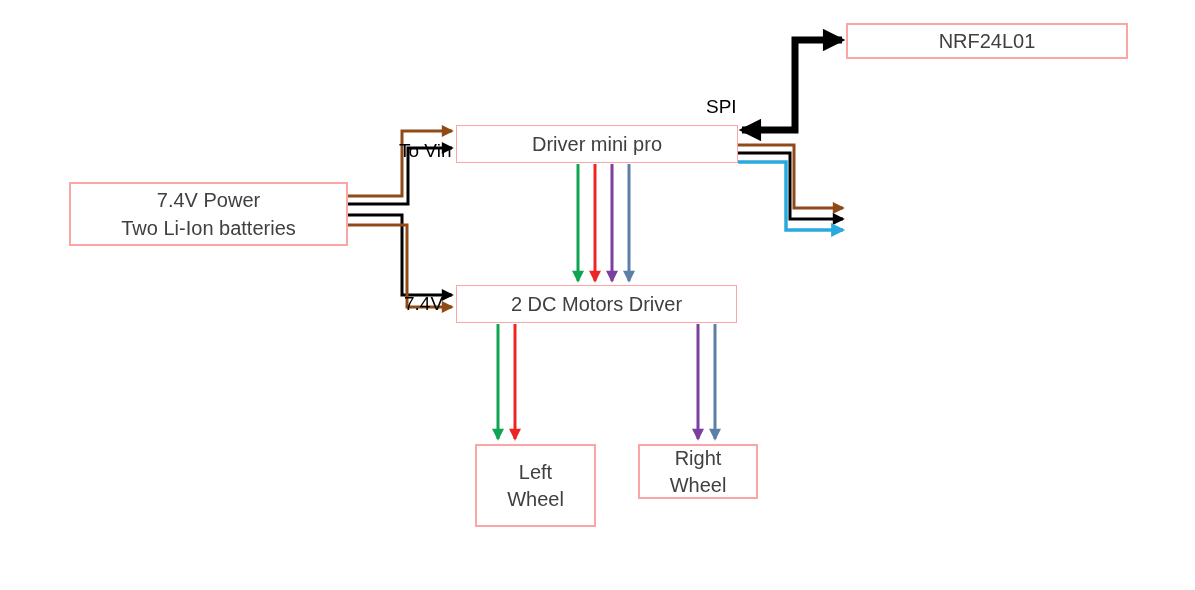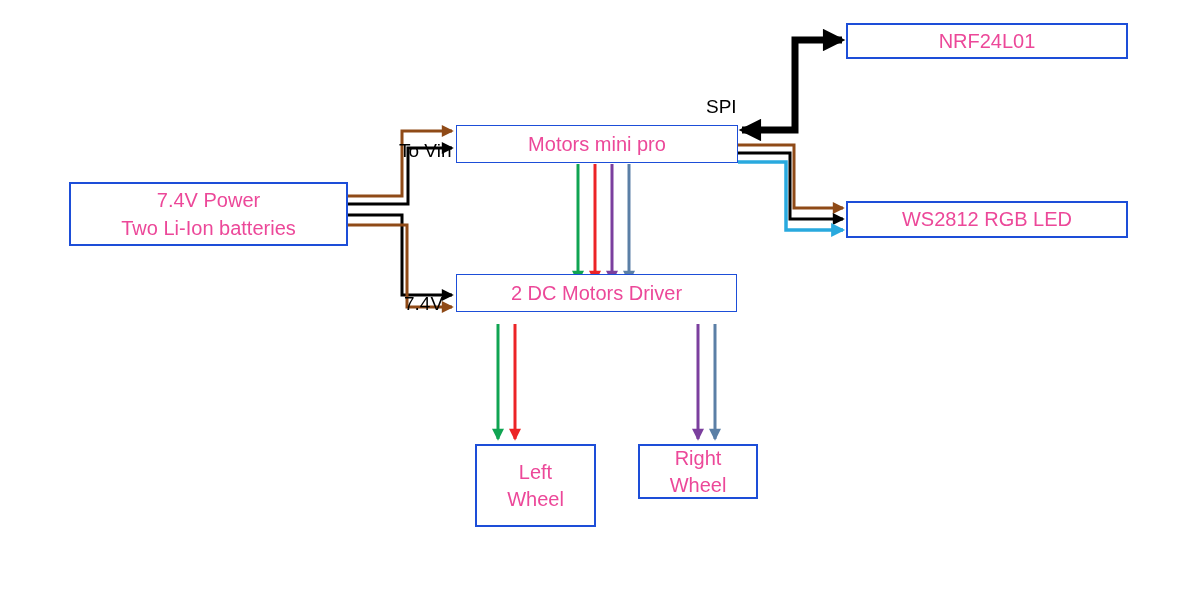--- a/index.html
+++ b/index.html
@@ -9,22 +9,22 @@
     height: 590px;
     background: #ffffff;
     font-family: "Liberation Sans", sans-serif;
     overflow: hidden;
   }
   .wires-svg { position: absolute; left: 0; top: 0; }
   .box {
     position: absolute;
     box-sizing: border-box;
     background: #ffffff;
-    border: 2px solid #1d4ed8;
-    color: #ec4899;
+    border: 2px solid #fca5a5;
+    color: #404040;
     display: flex;
     align-items: center;
     justify-content: center;
     text-align: center;
     font-size: 20px;
   }
   .box.thin { border-width: 1.5px; }
   .box.multi { flex-direction: column; line-height: 28px; }
   .wire-label {
     position: absolute;
@@ -89,32 +89,29 @@
     <polyline points="698,324 698,439" fill="none" stroke-width="3" marker-end="url(#ah-purple)" stroke="#7B3F9E"></polyline>
     <polyline points="715,324 715,439" fill="none" stroke-width="3" marker-end="url(#ah-steel)" stroke="#5B7FA6"></polyline>
   </svg>
 
   <div class="box multi" style="left:69px; top:182px; width:279px; height:64px;">
     <span>7.4V Power</span>
     <span>Two Li-Ion batteries</span>
   </div>
 
   <div class="box thin" style="left:456px; top:125px; width:282px; height:38px;">
-    <span>Motors mini pro</span>
+    <span>Driver mini pro</span>
   </div>
 
   <div class="box" style="left:846px; top:23px; width:282px; height:36px;">
     <span>NRF24L01</span>
   </div>
 
-  <div class="box" style="left:846px; top:201px; width:282px; height:37px;">
-    <span>WS2812 RGB LED</span>
-  </div>
 
-  <div class="box thin" style="left:456px; top:274px; width:281px; height:38px;">
+  <div class="box thin" style="left:456px; top:285px; width:281px; height:38px;">
     <span>2 DC Motors Driver</span>
   </div>
 
   <div class="box multi" style="left:475px; top:444px; width:121px; height:83px; line-height:27px;">
     <span>Left</span>
     <span>Wheel</span>
   </div>
 
   <div class="box multi" style="left:638px; top:444px; width:120px; height:55px; line-height:27px;">
     <span>Right</span>

